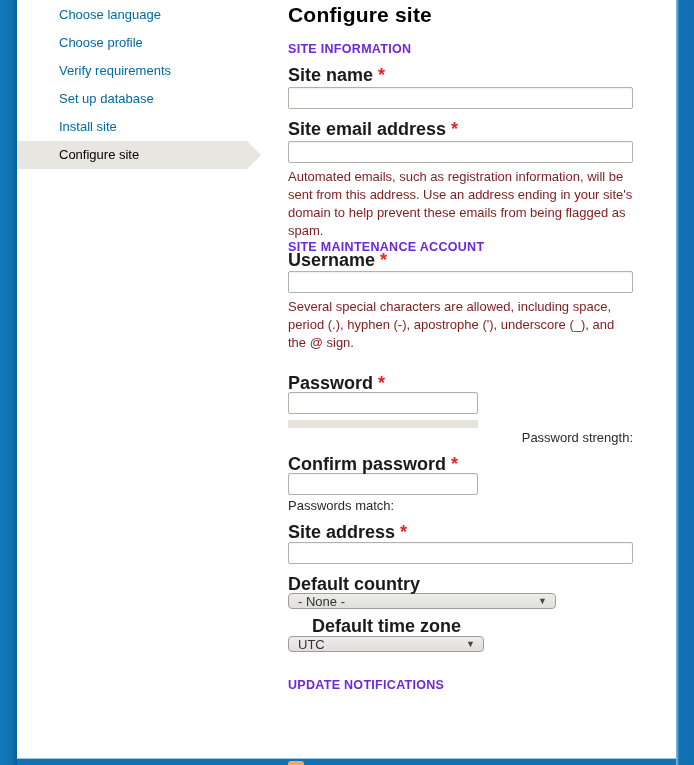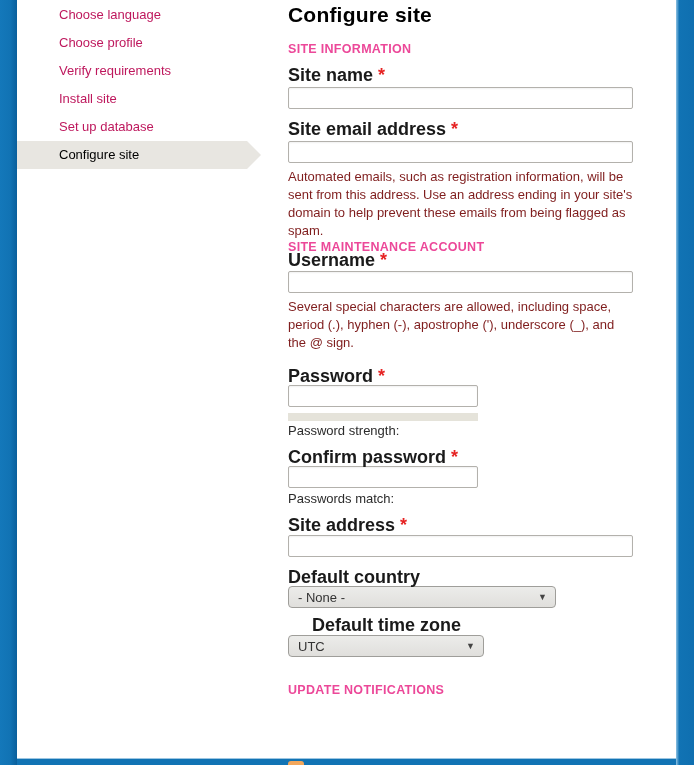--- a/index.html
+++ b/index.html
@@ -34,41 +34,41 @@
     background: #f3a75c; border-radius: 3px 3px 0 0; z-index: 4;
   }
 
   
   .sidebar { position: absolute; left: 17px; top: 1px; width: 230px; z-index: 1; }
   .steps { list-style: none; }
   .step {
     height: 28px; line-height: 28px;
     padding-left: 42px;
     font-size: 13px;
-    color: #be185d;
+    color: #0369a1;
     white-space: nowrap;
     position: relative;
   }
   .step.active {
     color: #000000;
     background: #e8e6e1;
   }
   .step.active::after {
     content: "";
     position: absolute; right: -14px; top: 0;
     width: 0; height: 0;
     border-left: 14px solid #e8e6e1;
     border-top: 14px solid transparent;
     border-bottom: 14px solid transparent;
   }
 
   
   .content { position: absolute; left: 288px; top: 0; width: 345px; }
   h1.page-title { font-size: 21px; font-weight: bold; color: #000; margin-top: 3px; letter-spacing: .2px; }
-  h2.section-heading { font-size: 12.5px; font-weight: bold; color: #ec4899; letter-spacing: .3px; }
+  h2.section-heading { font-size: 12.5px; font-weight: bold; color: #6d28d9; letter-spacing: .3px; }
 
   .h2-site-info   { margin-top: 15px; }
   .h2-maintenance { }
   .h2-regional    { margin-top: 28px; }
   .h2-updates     { margin-top: 26px; }
 
   label.field-label {
     display: block; font-size: 18px; font-weight: bold; color: #1a1a1a; line-height: 13px;
   }
   .req { color: #e62424; font-weight: bold; }
@@ -89,40 +89,40 @@
   .help {
     font-size: 13px; line-height: 18px; color: #7f1d1d; margin-top: 5px;
   }
 
   .meter {
     width: 190px; height: 8px; background: #e5e3da; margin-top: 6px;
   }
   .meta-text { font-size: 13px; line-height: 13px; color: #2b2b2b; }
 
   .select {
-    height: 22px;
+    height: 16px;
     border: 1px solid #9f9e9a;
     border-radius: 4px;
     background: linear-gradient(to bottom, #ececea, #e0dfdc);
     display: flex; align-items: center; justify-content: space-between;
     padding: 0 8px 0 9px;
     font-size: 13px; color: #333;
     cursor: default;
   }
   .select-arrow { font-size: 9px; color: #444; }
 
   
   .mt-label-1 { margin-top: 13px; }
   .mt-input-1 { margin-top: 5px; }
   .mt-label-2 { margin-top: 14px; }
   .mt-label-u { }
   .mt-input-u { margin-top: 4px; }
-  .mt-label-p { margin-top: 18px; }
+  .mt-label-p { margin-top: 25px; }
   .mt-input-p { margin-top: 2px; }
-  .mt-strength-text { margin-top: 3px; }
+  .mt-strength-text { margin-top: 3px; text-align: right; }
   .mt-label-c { margin-top: 14px; }
   .mt-match { margin-top: 4px; }
   .mt-label-e { margin-top: 14px; }
   .mt-input-e { margin-top: 3px; }
   .mt-label-r { margin-top: 14px; }
   .mt-select-1 { margin-top: 2px; width: 268px; }
   .mt-label-tz { margin-top: 11px; margin-left: 24px; }
   .mt-select-2 { margin-top: 3px; width: 196px; }
 </style>
 </head>
@@ -131,22 +131,22 @@
 <div class="bar-left"></div>
 <div class="bar-right"></div>
 <div class="bar-bottom"></div>
 <div class="cutoff-element"></div>
 
 <aside class="sidebar">
   <ul class="steps">
     <li class="step">Choose language</li>
     <li class="step">Choose profile</li>
     <li class="step">Verify requirements</li>
+    <li class="step">Set up database</li>
     <li class="step">Install site</li>
-    <li class="step">Set up database</li>
     <li class="step active">Configure site</li>
   </ul>
 </aside>
 
 <main class="content">
   <h1 class="page-title">Configure site</h1>
 
   <section>
     <h2 class="section-heading h2-site-info">SITE INFORMATION</h2>
 

